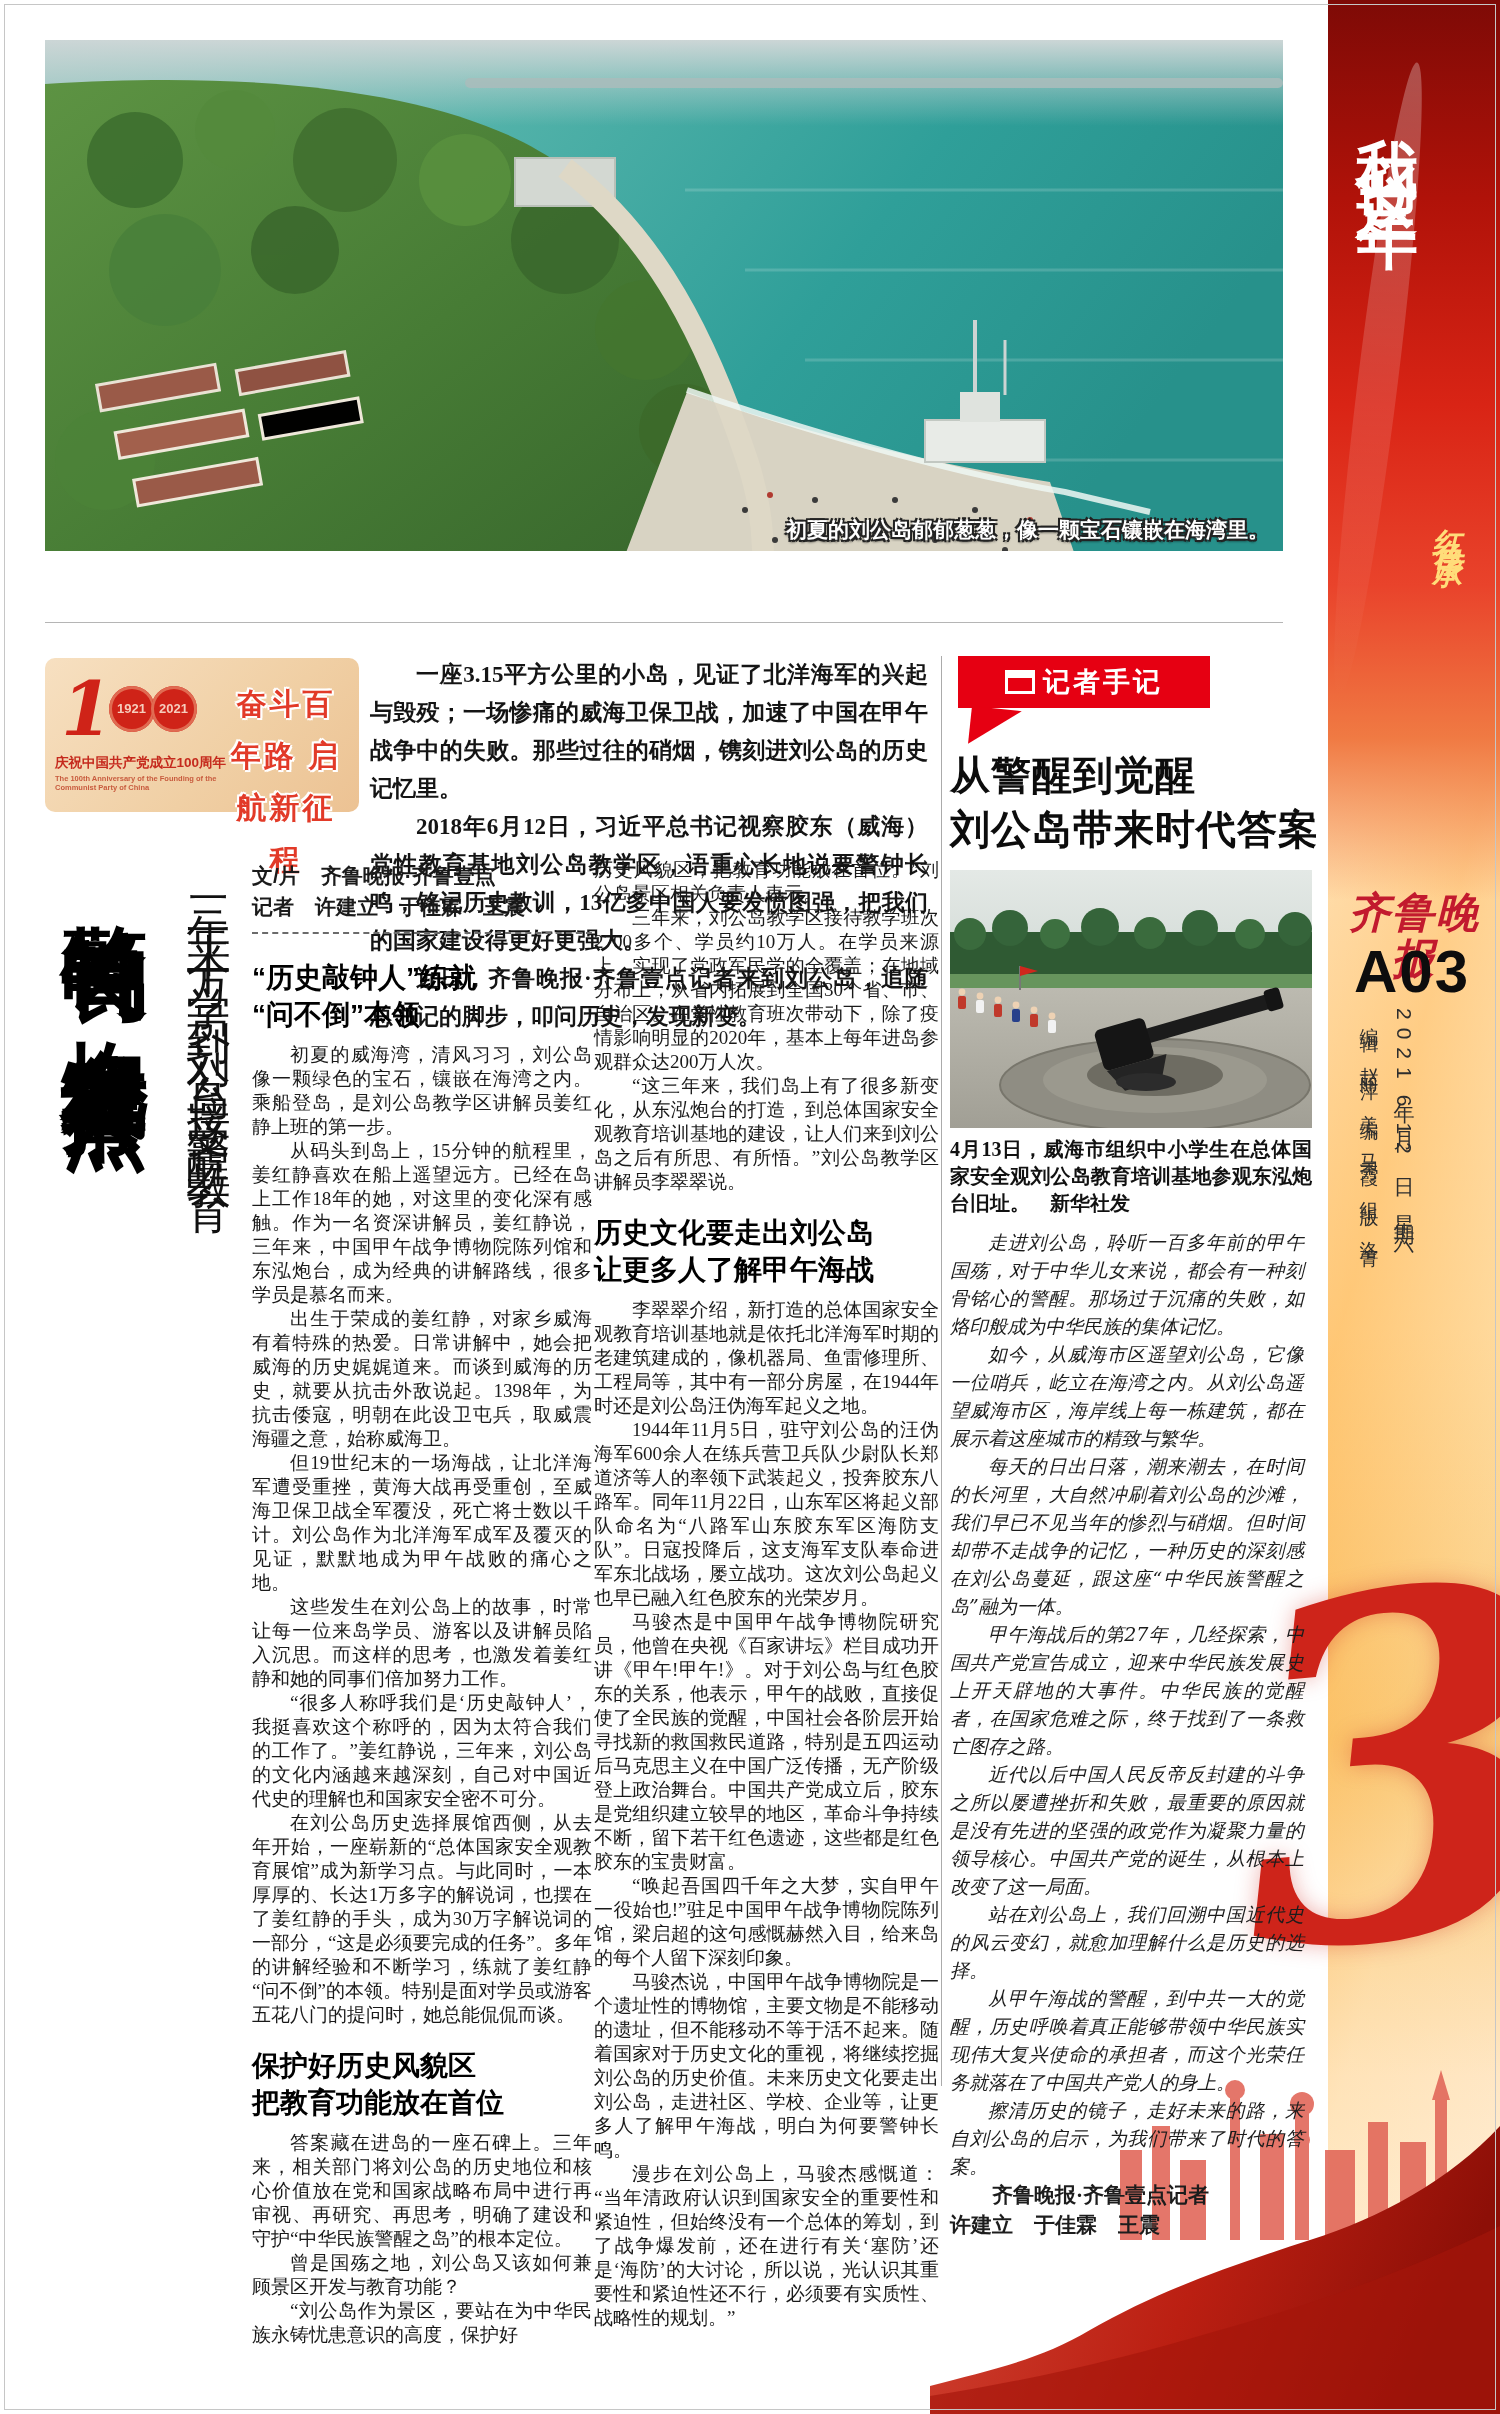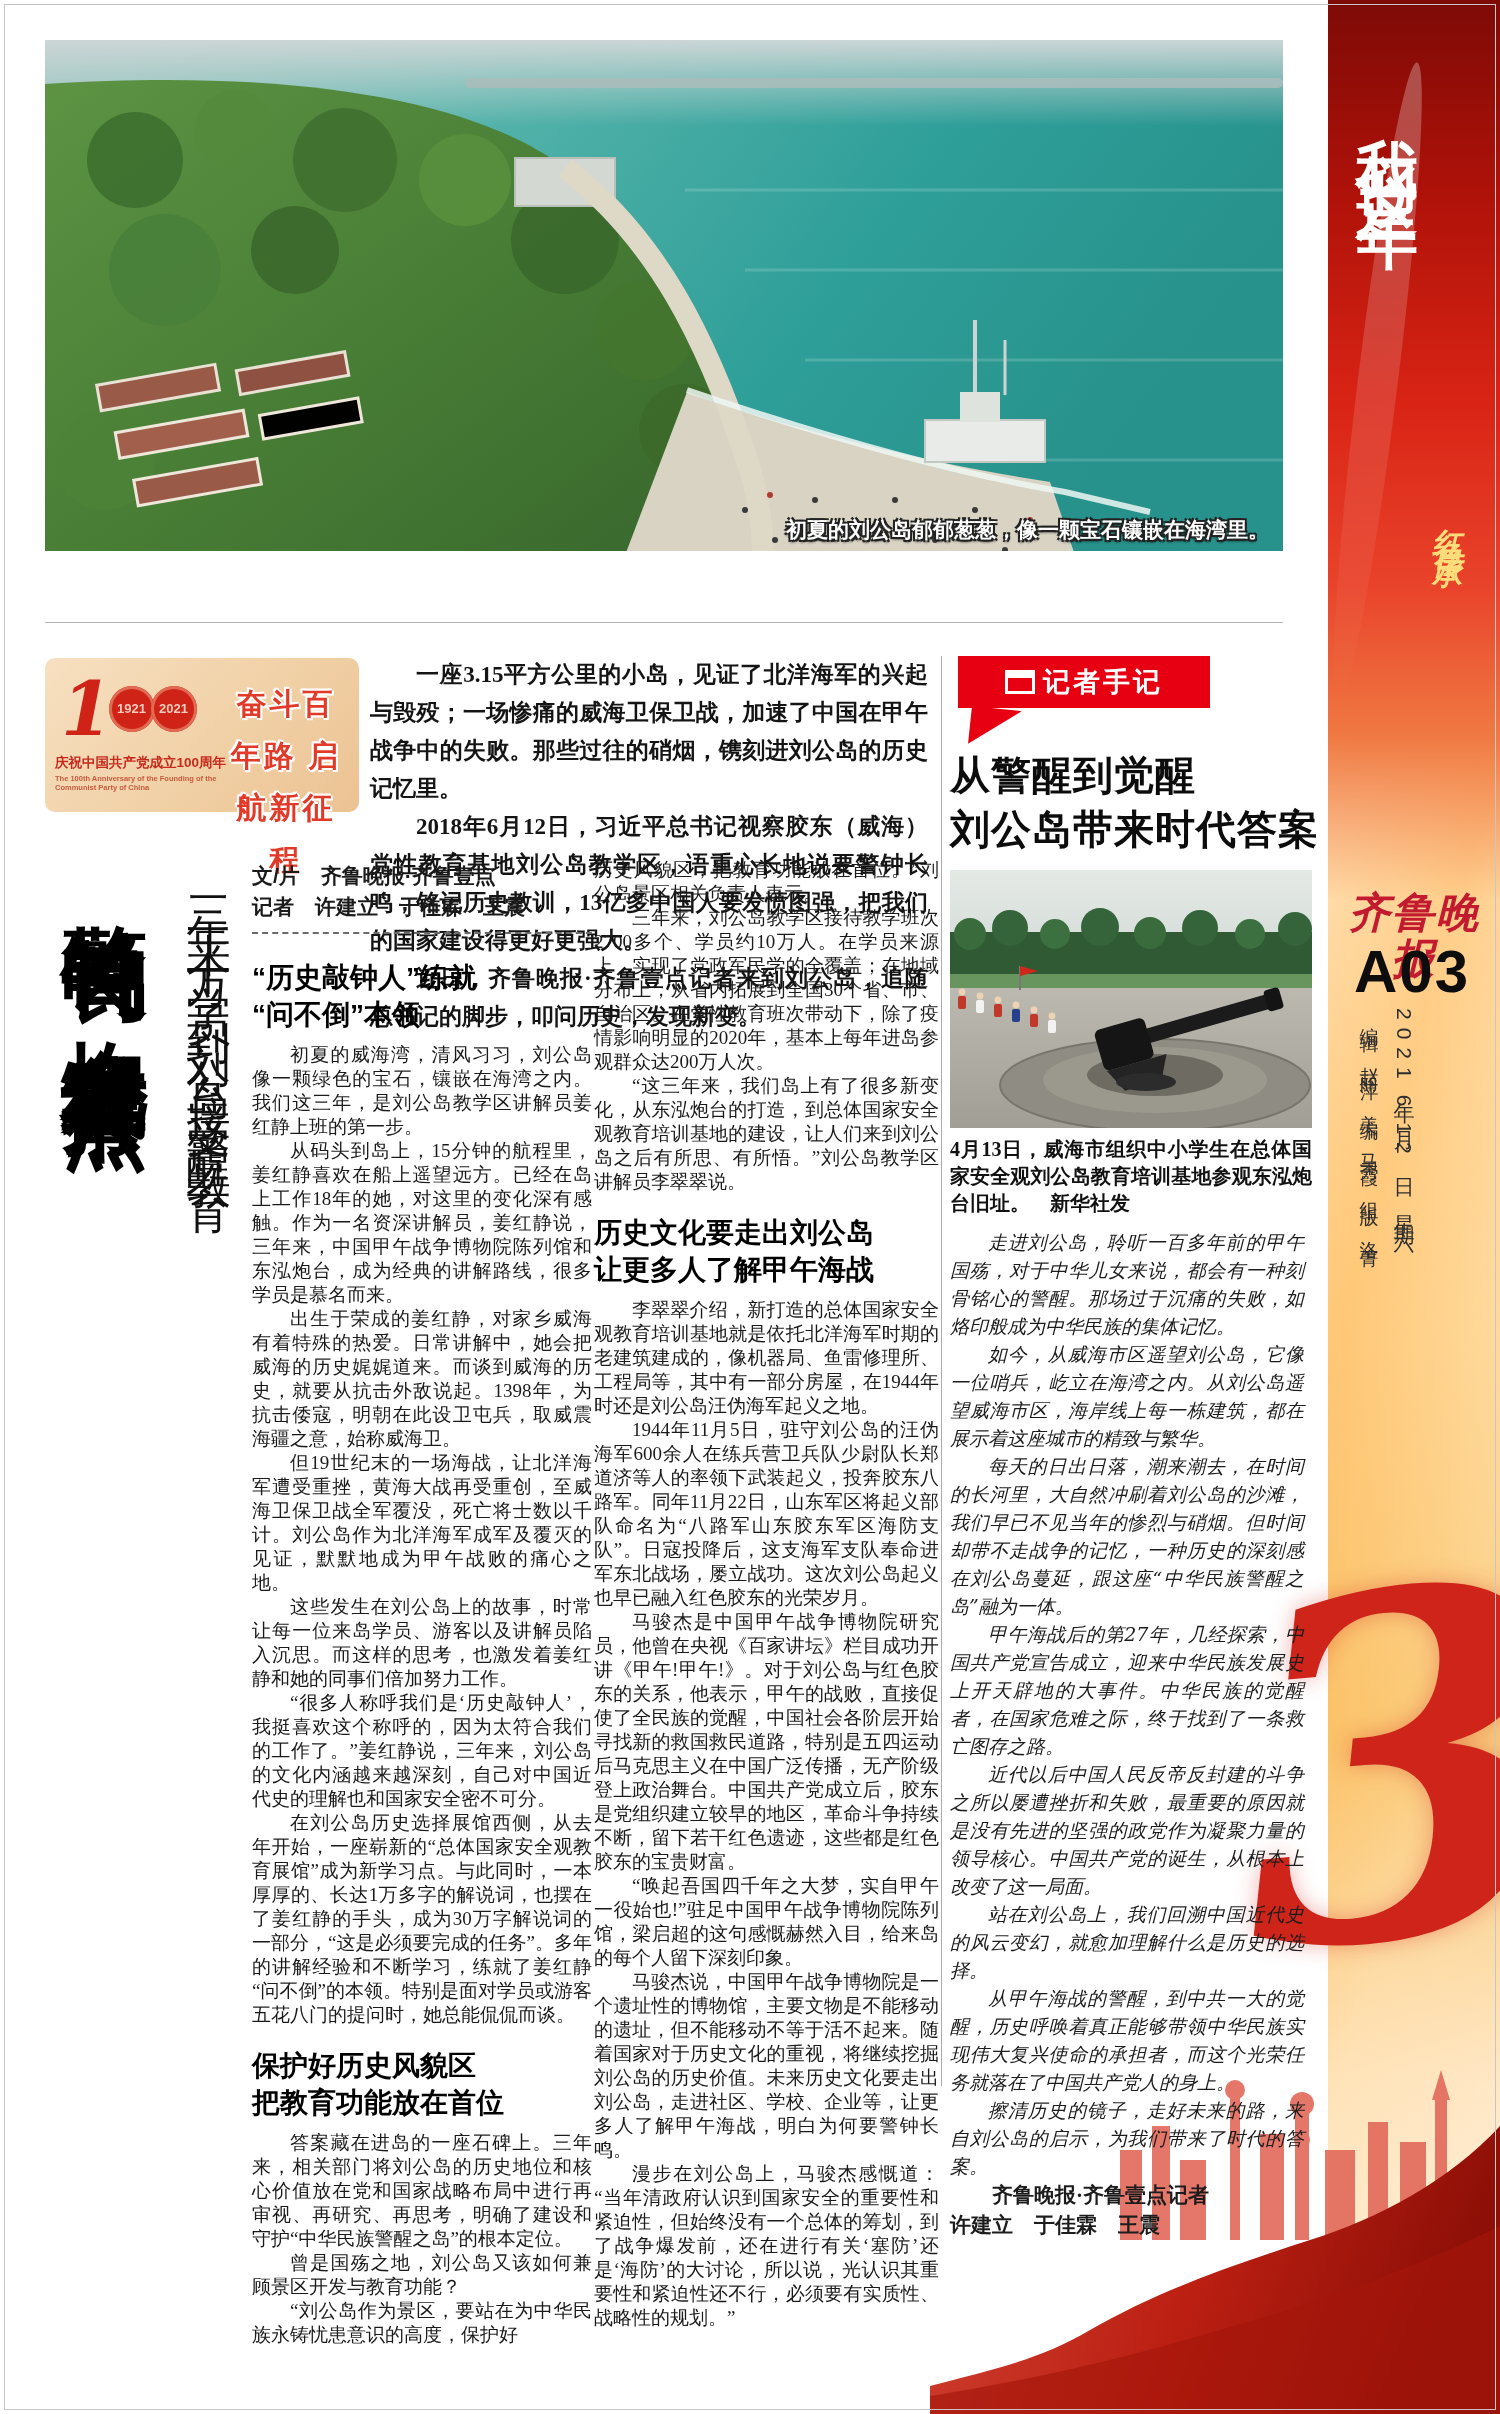--- a/index.html
+++ b/index.html
@@ -293,21 +293,21 @@
   <div class="abs main-subtitle">三年来十万学员到刘公岛接受警醒教育</div>
 
   <div class="abs byline">
     <div>文/片　齐鲁晚报·齐鲁壹点</div>
     <div>记者　许建立　于佳霖　王震</div>
   </div>
 
   <div class="abs col col1">
       <h3 class="col-h">“历史敲钟人”练就
 “问不倒”本领</h3>
-      <p class="col-p">初夏的威海湾，清风习习，刘公岛像一颗绿色的宝石，镶嵌在海湾之内。我们这三年，是刘公岛教学区讲解员姜红静上班的第一步。</p>
+      <p class="col-p">初夏的威海湾，清风习习，刘公岛像一颗绿色的宝石，镶嵌在海湾之内。乘船登岛，是刘公岛教学区讲解员姜红静上班的第一步。</p>
       <p class="col-p">从码头到岛上，15分钟的航程里，姜红静喜欢在船上遥望远方。已经在岛上工作18年的她，对这里的变化深有感触。作为一名资深讲解员，姜红静说，三年来，中国甲午战争博物院陈列馆和东泓炮台，成为经典的讲解路线，很多学员是慕名而来。</p>
       <p class="col-p">出生于荣成的姜红静，对家乡威海有着特殊的热爱。日常讲解中，她会把威海的历史娓娓道来。而谈到威海的历史，就要从抗击外敌说起。1398年，为抗击倭寇，明朝在此设卫屯兵，取威震海疆之意，始称威海卫。</p>
       <p class="col-p">但19世纪末的一场海战，让北洋海军遭受重挫，黄海大战再受重创，至威海卫保卫战全军覆没，死亡将士数以千计。刘公岛作为北洋海军成军及覆灭的见证，默默地成为甲午战败的痛心之地。</p>
       <p class="col-p">这些发生在刘公岛上的故事，时常让每一位来岛学员、游客以及讲解员陷入沉思。而这样的思考，也激发着姜红静和她的同事们倍加努力工作。</p>
       <p class="col-p">“很多人称呼我们是‘历史敲钟人’，我挺喜欢这个称呼的，因为太符合我们的工作了。”姜红静说，三年来，刘公岛的文化内涵越来越深刻，自己对中国近代史的理解也和国家安全密不可分。</p>
       <p class="col-p">在刘公岛历史选择展馆西侧，从去年开始，一座崭新的“总体国家安全观教育展馆”成为新学习点。与此同时，一本厚厚的、长达1万多字的解说词，也摆在了姜红静的手头，成为30万字解说词的一部分，“这是必须要完成的任务”。多年的讲解经验和不断学习，练就了姜红静“问不倒”的本领。特别是面对学员或游客五花八门的提问时，她总能侃侃而谈。</p>
       <h3 class="col-h">保护好历史风貌区
 把教育功能放在首位</h3>
       <p class="col-p">答案藏在进岛的一座石碑上。三年来，相关部门将刘公岛的历史地位和核心价值放在党和国家战略布局中进行再审视、再研究、再思考，明确了建设和守护“中华民族警醒之岛”的根本定位。</p>
       <p class="col-p">曾是国殇之地，刘公岛又该如何兼顾景区开发与教育功能？</p>

